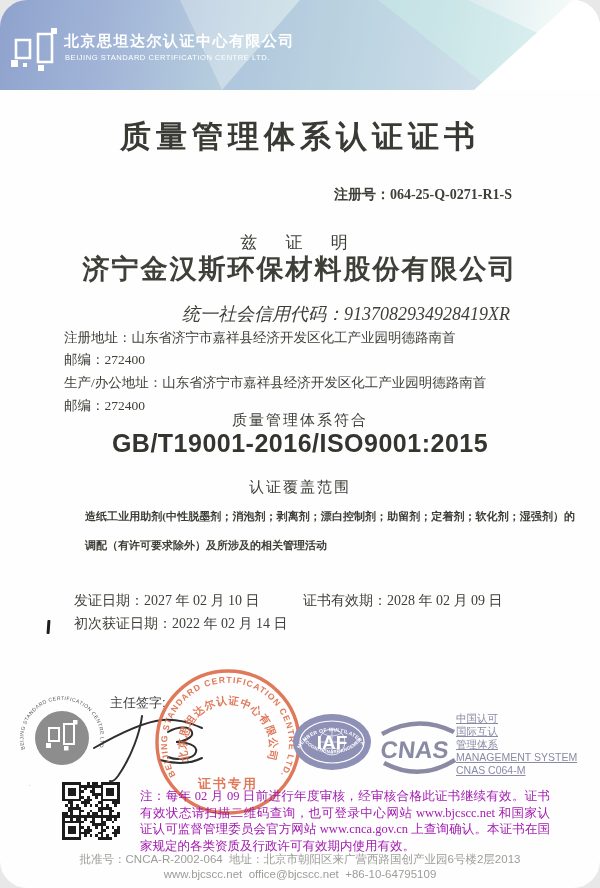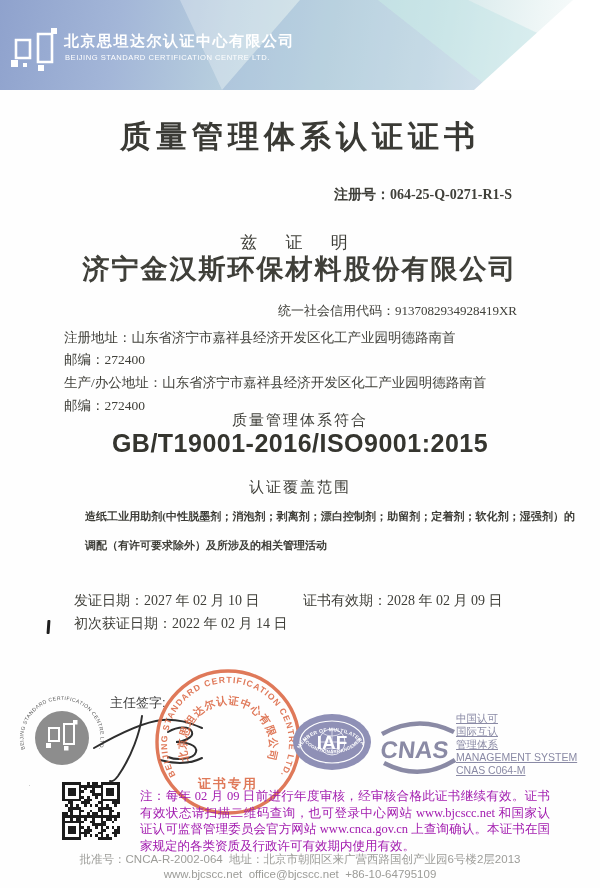--- a/index.html
+++ b/index.html
@@ -1,38 +1,38 @@
 <!DOCTYPE html>
 <html><head>
 <meta charset="utf-8">
 <style>
   html,body{margin:0;padding:0;background:#e8e8e8;}
   .page{position:relative;width:600px;height:888px;background:#fefefe;margin:0 auto;
-        font-family:"Liberation Serif","DejaVu Serif",serif;color:#3f3f39;overflow:hidden;}
+        font-family:"Liberation Serif","DejaVu Serif",serif;color:#3f3f39;overflow:hidden;border-radius:27px;}
   
   .banner{position:absolute;top:0;left:0;width:600px;height:90px;
           background:linear-gradient(100deg,#8fa2cd 0%,#a3b6d8 20%,#b7cede 38%,#c5dde2 55%,#d5e8ea 72%,#eef6f6 88%,#fff 100%);}
   .banner .facet{position:absolute;inset:0;}
   .f1{background:rgba(255,255,255,.28);clip-path:polygon(30% 0,50% 0,37% 100%);}
   .f2{background:rgba(138,166,214,.20);clip-path:polygon(50% 0,63% 0,82% 100%,37% 100%);}
   .f3{background:rgba(186,224,228,.40);clip-path:polygon(63% 0,78% 0,100% 70%,100% 100%,82% 100%);}
   .fcut{background:#fff;clip-path:polygon(79% 100%,95.5% 0,100% 0,100% 100%);}
   .banner-logo{position:absolute;left:10px;top:27px;}
   .org-cn{position:absolute;left:64px;top:32px;font-size:15px;font-weight:bold;color:#fff;
           letter-spacing:1.5px;font-family:"Liberation Sans",sans-serif;white-space:nowrap;}
   .org-en{position:absolute;left:65px;top:53px;font-size:7.6px;color:#fff;letter-spacing:.5px;
           font-family:"Liberation Sans",sans-serif;white-space:nowrap;}
   
   .abs{position:absolute;}
   .ctr{left:0;width:600px;text-align:center;}
   .title{top:116px;font-size:31px;font-weight:bold;letter-spacing:5px;color:#3a3a35;}
   .regno{top:186px;right:88px;font-size:14px;font-weight:bold;white-space:nowrap;}
   .certify{top:231px;font-size:17px;letter-spacing:12px;}
   .company{top:251px;font-size:27px;font-weight:bold;letter-spacing:2px;}
-  .credit{top:302px;right:83px;font-size:13px;white-space:nowrap;}
+  .credit{top:302px;right:90px;font-size:18px;white-space:nowrap;font-style:italic;}
   .addr{left:64px;font-size:13.5px;white-space:nowrap;text-align:right;}
   .a1{top:329px;} .z1{top:351px;} .a2{top:374px;} .z2{top:397px;}
   .conform{top:411px;font-size:15px;letter-spacing:2px;}
   .standard{top:429px;font-size:25px;font-weight:bold;font-family:"Liberation Sans",sans-serif;letter-spacing:.5px;color:#35352f;}
   .scope-title{top:478px;font-size:15px;letter-spacing:2px;}
   .scope{left:57px;top:502px;width:490px;font-size:11px;font-weight:bold;line-height:29px;
          text-align:justify;color:#3c3c36;margin-left:28px;}
   .d-issue{left:74px;top:592px;font-size:14px;white-space:nowrap;}
   .d-valid{left:303px;top:592px;font-size:14px;white-space:nowrap;}
   .d-initial{left:74px;top:615px;font-size:14px;white-space:nowrap;}

